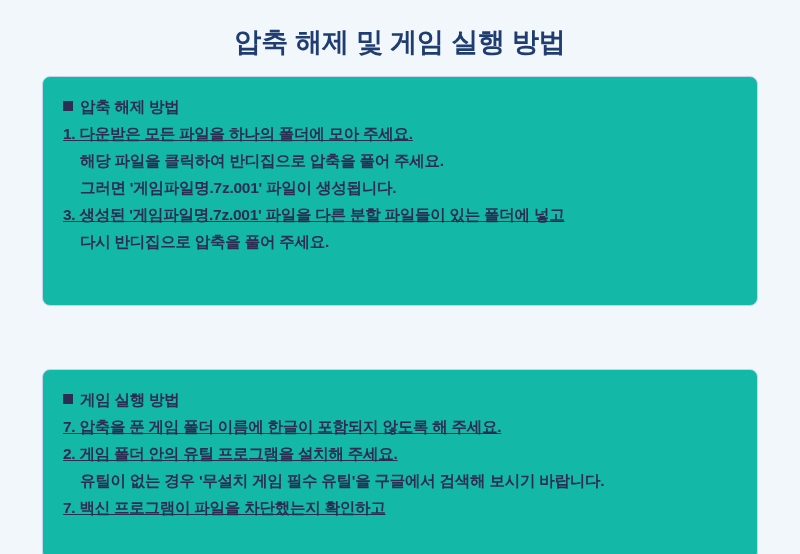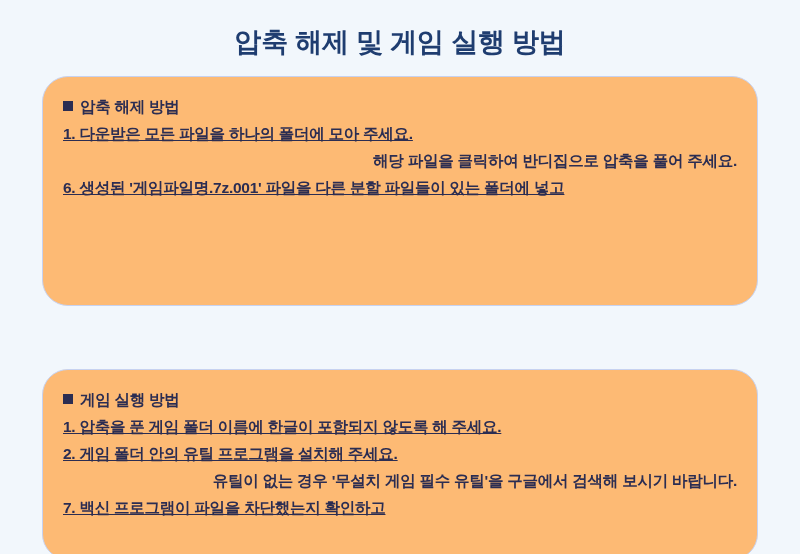--- a/index.html
+++ b/index.html
@@ -29,23 +29,23 @@
     font-weight: bold;
     color: #1f3d70;
     letter-spacing: -0.2px;
     white-space: nowrap;
   }
   .card {
     position: absolute;
     left: 42px;
     width: 716px;
     box-sizing: border-box;
-    background: #fdba74;
+    background: #14b8a6;
     border: 1.5px solid #c7d2f0;
-    border-radius: 26px;
+    border-radius: 8px;
   }
   #card-unzip { top: 76px; height: 230px; }
   #card-run   { top: 352px; height: 191px; margin-top: 17px; }
 
   .card-body {
     padding: 16px 20px 10px 20px;
   }
   .line {
     font-size: 15.5px;
     font-weight: bold;
@@ -64,46 +64,47 @@
     background: #2b2d52;
     margin-right: 7px;
     vertical-align: 1px;
   }
   .line.item {
     padding-left: 0px;
     text-decoration: underline;
   }
   .line.cont {
     padding-left: 17px;
-    text-align: right;
   }
 </style>
 </head>
 <body>
 
 <div class="page">
 
   <div class="page-title">압축 해제 및 게임 실행 방법</div>
 
   <div class="card" id="card-unzip">
     <div class="card-body">
       <div class="line heading">
         <span class="bullet-square"></span><span>압축 해제 방법</span>
       </div>
       <div class="line item">1. 다운받은 모든 파일을 하나의 폴더에 모아 주세요.</div>
       <div class="line cont">해당 파일을 클릭하여 반디집으로 압축을 풀어 주세요.</div>
-      <div class="line item">6. 생성된 '게임파일명.7z.001' 파일을 다른 분할 파일들이 있는 폴더에 넣고</div>
+      <div class="line cont">그러면 '게임파일명.7z.001' 파일이 생성됩니다.</div>
+      <div class="line item">3. 생성된 '게임파일명.7z.001' 파일을 다른 분할 파일들이 있는 폴더에 넣고</div>
+      <div class="line cont">다시 반디집으로 압축을 풀어 주세요.</div>
     </div>
   </div>
 
   <div class="card" id="card-run">
     <div class="card-body">
       <div class="line heading">
         <span class="bullet-square"></span><span>게임 실행 방법</span>
       </div>
-      <div class="line item">1. 압축을 푼 게임 폴더 이름에 한글이 포함되지 않도록 해 주세요.</div>
+      <div class="line item">7. 압축을 푼 게임 폴더 이름에 한글이 포함되지 않도록 해 주세요.</div>
       <div class="line item">2. 게임 폴더 안의 유틸 프로그램을 설치해 주세요.</div>
       <div class="line cont">유틸이 없는 경우 '무설치 게임 필수 유틸'을 구글에서 검색해 보시기 바랍니다.</div>
       <div class="line item">7. 백신 프로그램이 파일을 차단했는지 확인하고</div>
     </div>
   </div>
 
 </div>
 
 </body></html>

